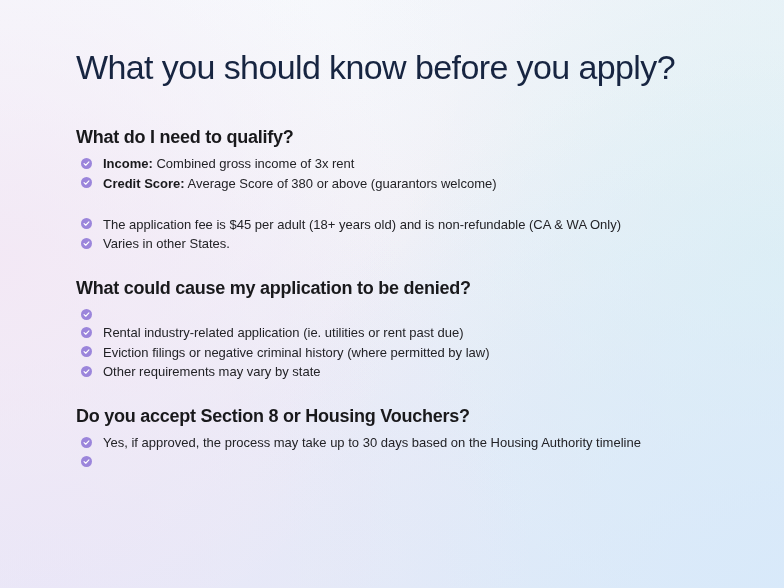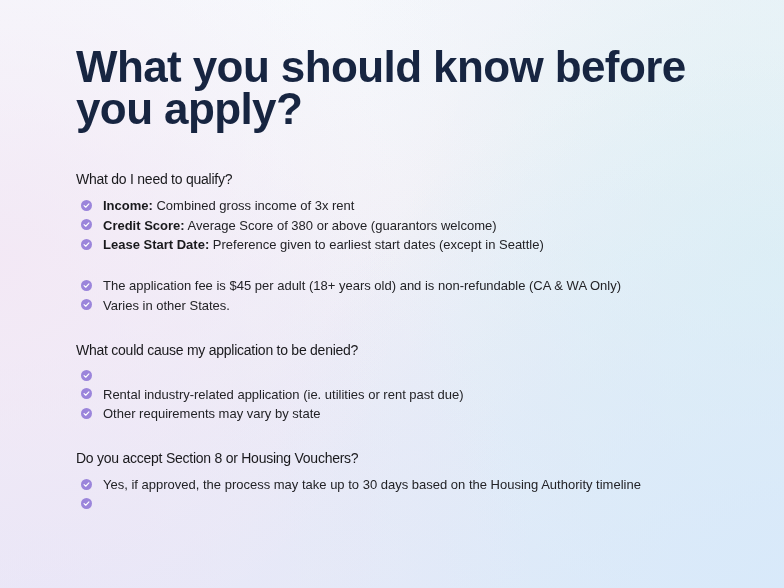--- a/index.html
+++ b/index.html
@@ -33,40 +33,40 @@
 
   .content {
     position: absolute;
     left: 76px;
     top: 46px;
     right: 40px;
   }
 
   .page-title {
     margin: 0;
-    font-size: 44px;
+    font-size: 34px;
     line-height: 42px;
-    font-weight: bold;
+    font-weight: normal;
     color: #172541;
     letter-spacing: -0.6px;
   }
 
   .section {
     margin-top: 0;
   }
   .section-1 { margin-top: 39px; }
   .section-2 { margin-top: 28px; }
   .section-3 { margin-top: 28px; }
   .section-4 { margin-top: 28px; }
 
   .section-heading {
     margin: 16px 0 10px 0;
-    font-size: 14px;
+    font-size: 18px;
     line-height: 20px;
-    font-weight: normal;
+    font-weight: bold;
     color: #19191c;
     letter-spacing: -0.25px;
   }
 
   .bullet-list {
     list-style: none;
     margin: 0;
     padding: 0;
   }
 
@@ -118,27 +118,20 @@
           </svg>
           <span class="bullet-text"><b>Income:</b><span> Combined gross income of 3x rent</span></span>
         </li>
         <li class="bullet-item">
           <svg class="check-icon" viewBox="0 0 20 20">
             <circle cx="10" cy="10" r="10" fill="#9b85db"></circle>
             <path d="M5.6 10.3 L8.6 13.2 L14.4 7.1" fill="none" stroke="#ffffff" stroke-width="2.1" stroke-linecap="round" stroke-linejoin="round"></path>
           </svg>
           <span class="bullet-text"><b>Credit Score:</b><span> Average Score of 380 or above (guarantors welcome)</span></span>
         </li>
-        <li class="bullet-item">
-          <svg class="check-icon" viewBox="0 0 20 20">
-            <circle cx="10" cy="10" r="10" fill="#9b85db"></circle>
-            <path d="M5.6 10.3 L8.6 13.2 L14.4 7.1" fill="none" stroke="#ffffff" stroke-width="2.1" stroke-linecap="round" stroke-linejoin="round"></path>
-          </svg>
-          <span class="bullet-text"><b>Lease Start Date:</b><span> Preference given to earliest start dates (except in Seattle)</span></span>
-        </li>
       </ul>
     </div>
 
     <div class="section section-2">
       <ul class="bullet-list">
         <li class="bullet-item">
           <svg class="check-icon" viewBox="0 0 20 20">
             <circle cx="10" cy="10" r="10" fill="#9b85db"></circle>
             <path d="M5.6 10.3 L8.6 13.2 L14.4 7.1" fill="none" stroke="#ffffff" stroke-width="2.1" stroke-linecap="round" stroke-linejoin="round"></path>
           </svg>
@@ -168,20 +161,27 @@
             <circle cx="10" cy="10" r="10" fill="#9b85db"></circle>
             <path d="M5.6 10.3 L8.6 13.2 L14.4 7.1" fill="none" stroke="#ffffff" stroke-width="2.1" stroke-linecap="round" stroke-linejoin="round"></path>
           </svg>
           <span class="bullet-text"><b></b><span>Rental industry-related application (ie. utilities or rent past due)</span></span>
         </li>
         <li class="bullet-item">
           <svg class="check-icon" viewBox="0 0 20 20">
             <circle cx="10" cy="10" r="10" fill="#9b85db"></circle>
             <path d="M5.6 10.3 L8.6 13.2 L14.4 7.1" fill="none" stroke="#ffffff" stroke-width="2.1" stroke-linecap="round" stroke-linejoin="round"></path>
           </svg>
+          <span class="bullet-text"><b></b><span>Eviction filings or negative criminal history (where permitted by law)</span></span>
+        </li>
+        <li class="bullet-item">
+          <svg class="check-icon" viewBox="0 0 20 20">
+            <circle cx="10" cy="10" r="10" fill="#9b85db"></circle>
+            <path d="M5.6 10.3 L8.6 13.2 L14.4 7.1" fill="none" stroke="#ffffff" stroke-width="2.1" stroke-linecap="round" stroke-linejoin="round"></path>
+          </svg>
           <span class="bullet-text"><b></b><span>Other requirements may vary by state</span></span>
         </li>
       </ul>
     </div>
 
     <div class="section section-4">
       <h2 class="section-heading">Do you accept Section 8 or Housing Vouchers?</h2>
       <ul class="bullet-list">
         <li class="bullet-item">
           <svg class="check-icon" viewBox="0 0 20 20">

